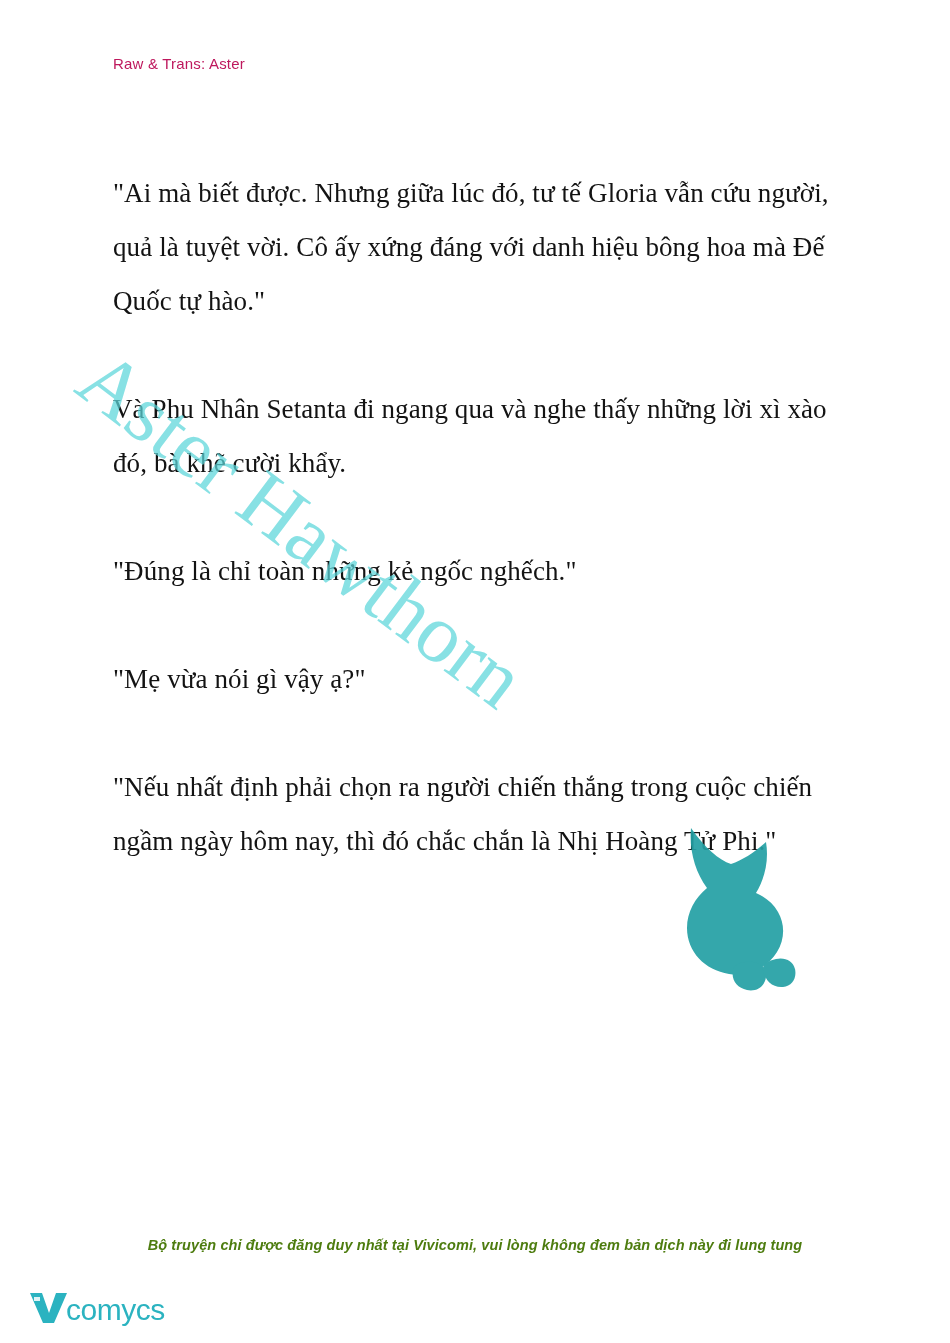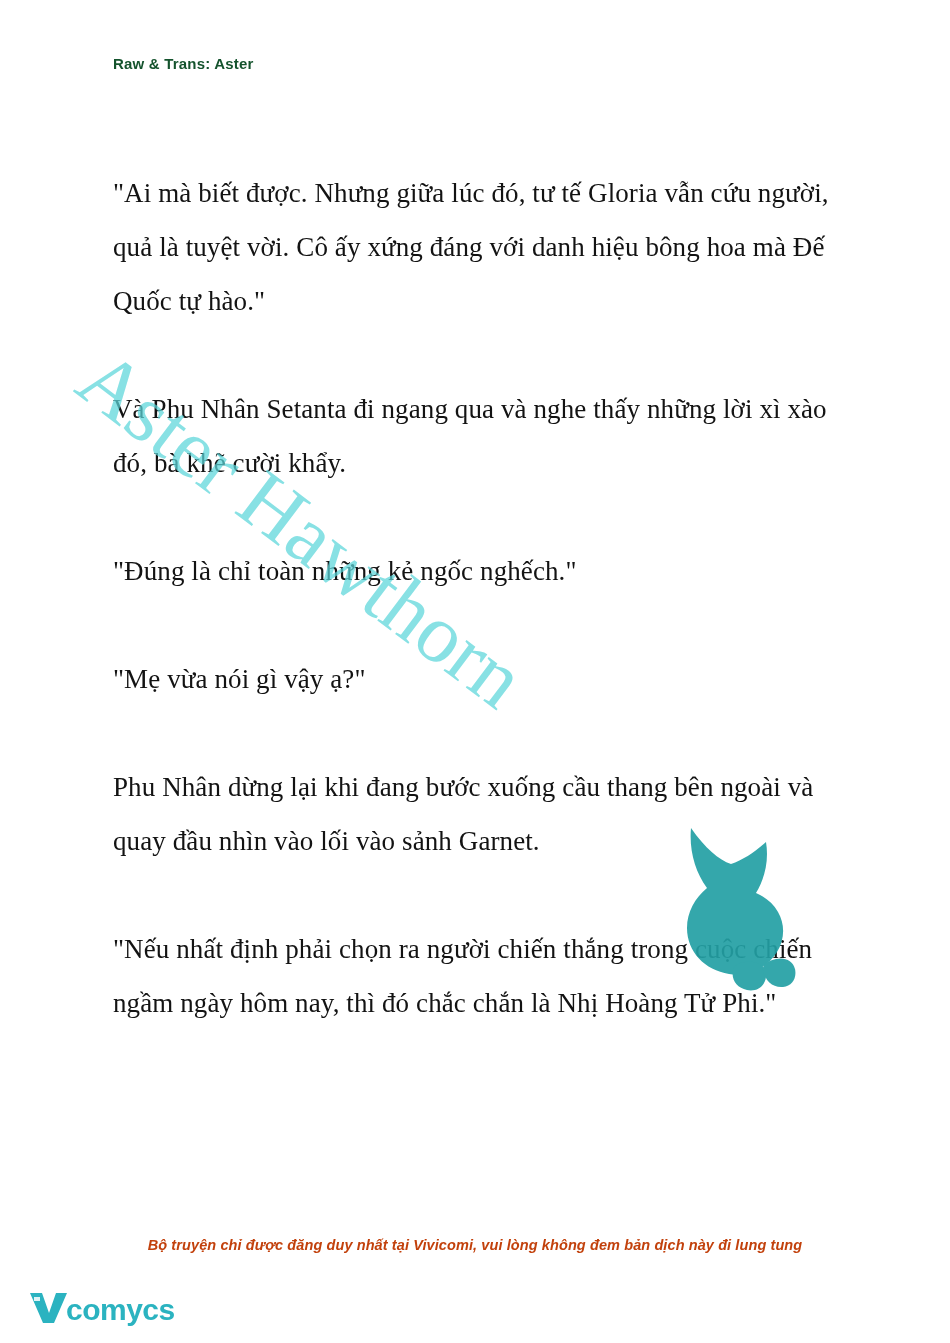--- a/index.html
+++ b/index.html
@@ -22,22 +22,22 @@
     background: #ffffff;
   }
 
   
   .header-credit {
     position: absolute;
     top: 55px;
     left: 113px;
     font-family: "Liberation Sans", sans-serif;
     font-size: 15px;
-    font-weight: 700;
-    color: #14532d;
+    font-weight: 400;
+    color: #be185d;
     letter-spacing: 0.2px;
   }
 
   
   .content {
     position: absolute;
     top: 166px;
     left: 113px;
     width: 730px;
   }
@@ -85,21 +85,21 @@
     left: 0;
     right: 0;
     top: 1232px;
     text-align: center;
   }
   .footer-line {
     font-family: "Liberation Sans", sans-serif;
     font-size: 14.5px;
     font-weight: 700;
     font-style: italic;
-    color: #c2410c;
+    color: #4d7c0f;
     line-height: 26px;
     letter-spacing: 0.1px;
   }
 
   
   .logo {
     position: absolute;
     left: 28px;
     bottom: 18px;
     display: flex;
@@ -107,40 +107,39 @@
     height: 40px;
   }
   .logo-v {
     position: relative;
     width: 40px;
     height: 34px;
   }
   .logo-text {
     font-family: "Liberation Sans", sans-serif;
     font-size: 30px;
-    font-weight: 700;
+    font-weight: 400;
     color: #2bb3c0;
     letter-spacing: -0.5px;
     line-height: 30px;
     margin-left: -2px;
   }
 </style>
 </head>
 <body>
 
 <div id="page">
 
   <div class="header-credit">Raw &amp; Trans: Aster</div>
 
   <div class="content">
     <p class="para">"Ai mà biết được. Nhưng giữa lúc đó, tư tế Gloria vẫn cứu người, quả là tuyệt vời. Cô ấy xứng đáng với danh hiệu bông hoa mà Đế Quốc tự hào."</p>
     <p class="para">Và Phu Nhân Setanta đi ngang qua và nghe thấy những lời xì xào đó, bà khẽ cười khẩy.</p>
     <p class="para">"Đúng là chỉ toàn những kẻ ngốc nghếch."</p>
     <p class="para">"Mẹ vừa nói gì vậy ạ?"</p>
-    <p class="para">Phu Nhân dừng lại khi đang bước xuống cầu thang bên ngoài và quay đầu nhìn vào lối vào sảnh Garnet.</p>
     <p class="para last">"Nếu nhất định phải chọn ra người chiến thắng trong cuộc chiến ngầm ngày hôm nay, thì đó chắc chắn là Nhị Hoàng Tử Phi."</p>
   </div>
 
   <div class="watermark">Aster Hawthorn</div>
 
   <div class="cat-mark">
     <svg viewBox="0 0 160 175" width="160" height="175" aria-hidden="true">
       <g fill="#23a0a4" opacity="0.92">
         <path d="M46 8 C44 30 50 52 62 68 C50 78 42 92 42 108 C42 132 60 150 84 154
                  C104 157 122 148 132 132 C140 119 140 104 133 92

